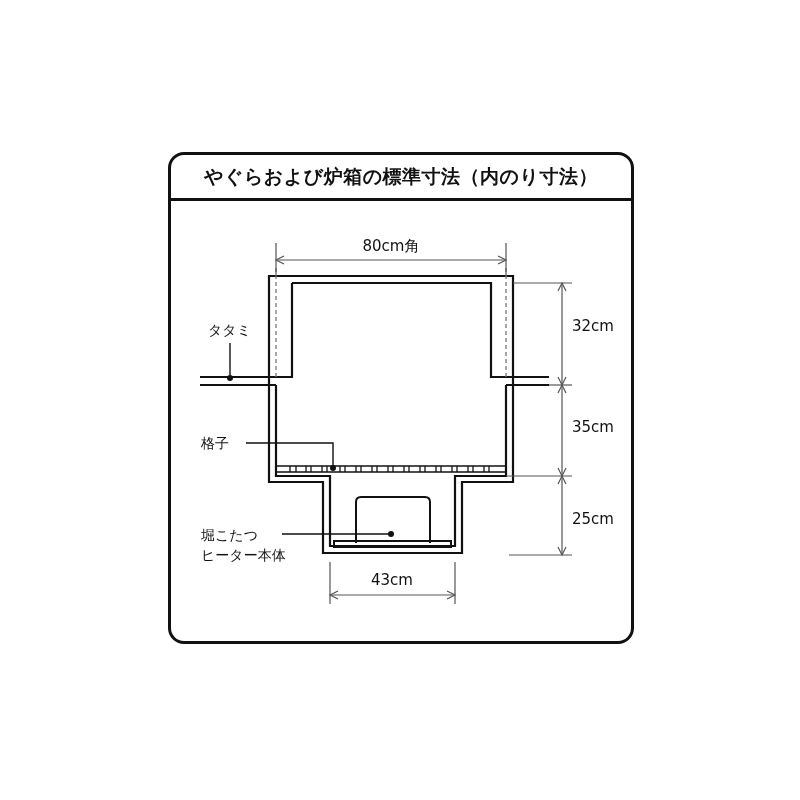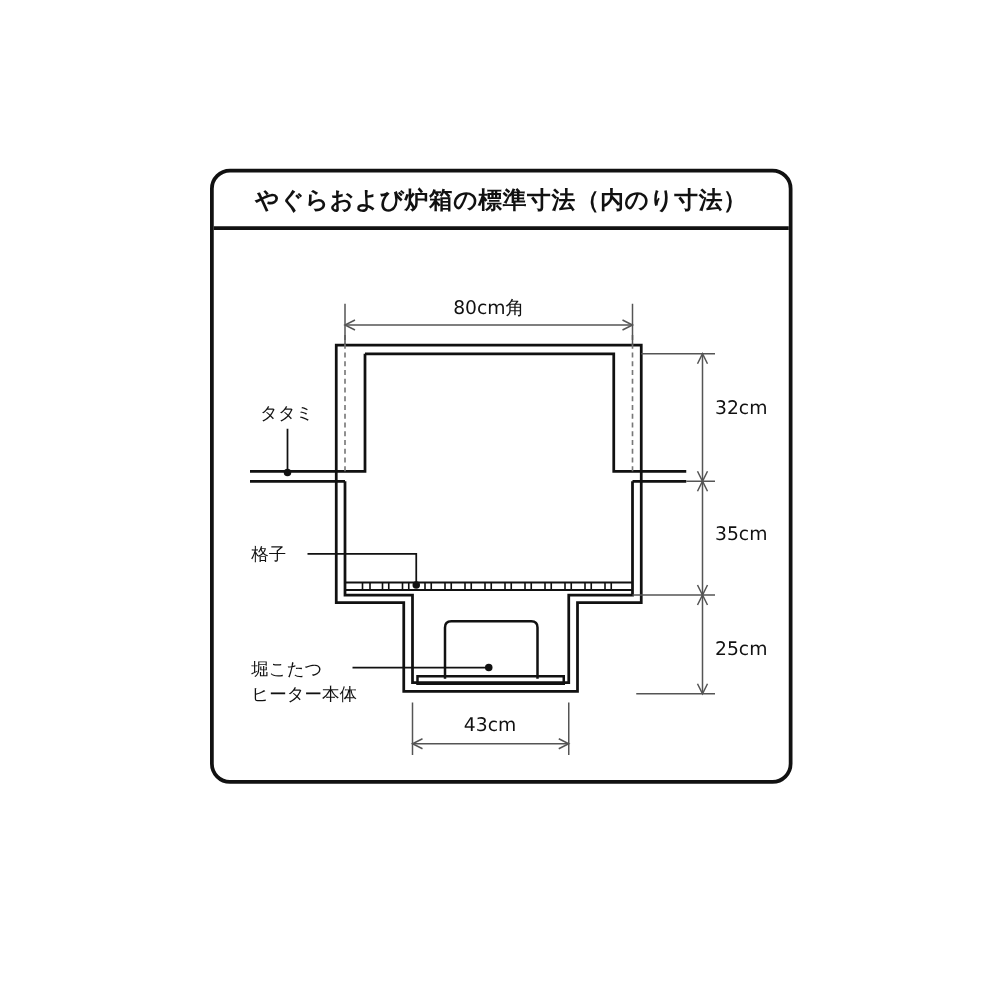--- a/index.html
+++ b/index.html
@@ -10,21 +10,21 @@
     body {
       width: 800px;
       height: 800px;
       position: relative;
       overflow: hidden;
       font-family: "DejaVu Sans", "Liberation Sans", sans-serif;
     }
     .frame {
       position: absolute;
       left: 168px;
-      top: 135px;
+      top: 152px;
       width: 466px;
       height: 492px;
       border: 3px solid #111111;
       border-radius: 16px;
       box-sizing: border-box;
       background: #ffffff;
     }
     .title-bar {
       position: absolute;
       left: 0;

